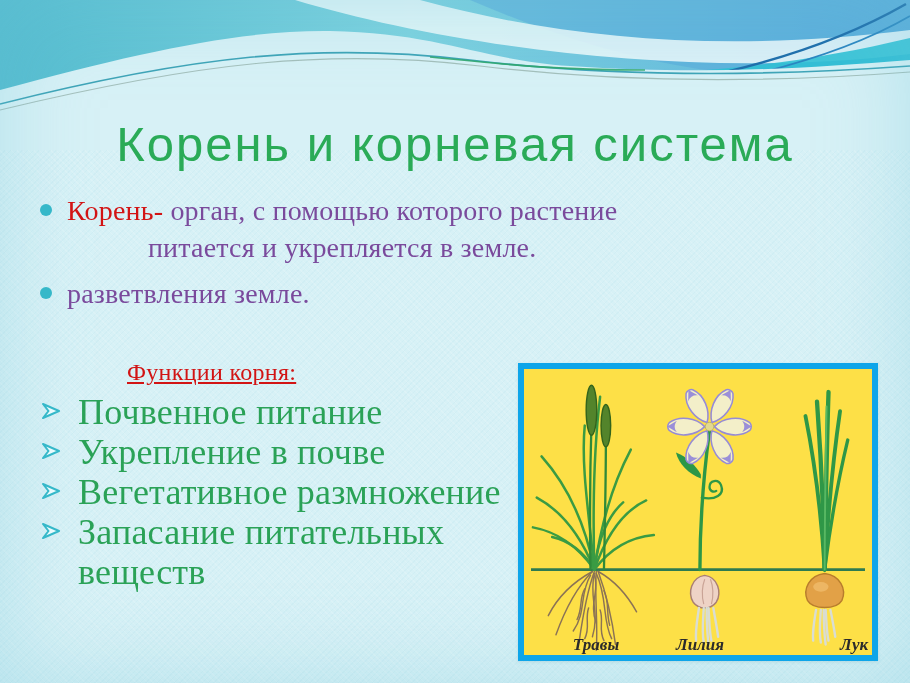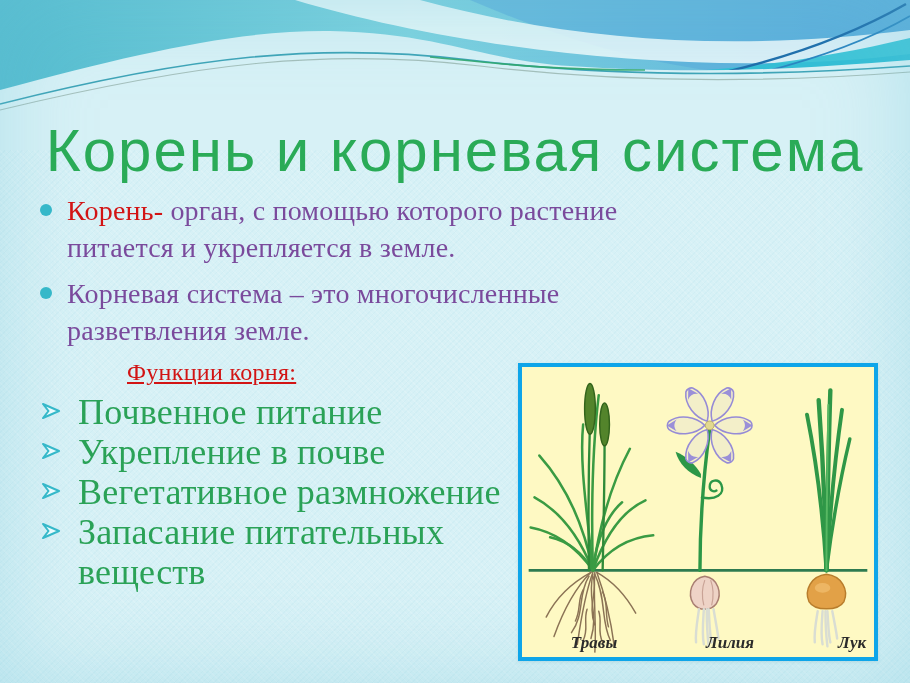--- a/index.html
+++ b/index.html
@@ -11,56 +11,56 @@
       repeating-linear-gradient(-45deg, rgba(160,215,228,0.12) 0 1px, transparent 1px 4px);
     font-family:"Liberation Serif", serif;
   }
   .vignette{position:absolute;inset:0;pointer-events:none;
     box-shadow:inset 0 0 90px rgba(110,195,215,0.35);}
   .header-wave{position:absolute;left:0;top:0;width:910px;height:150px;display:block;}
 
   .slide-title{
     position:absolute;left:0;top:116px;width:910px;text-align:center;
     font-family:"Liberation Sans", sans-serif;
-    font-size:60px;letter-spacing:2px;font-weight:400;
+    font-size:49px;letter-spacing:2px;font-weight:400;
     color:#2aab57;white-space:nowrap;
   }
 
-  .bullets{position:absolute;left:40px;top:192px;width:780px;}
+  .bullets{position:absolute;left:40px;top:192px;width:780px;text-align:center;}
   .bullet-row{display:flex;margin-bottom:9px;}
   .bullet-dot{flex:none;width:12px;height:12px;border-radius:50%;
     background:#35b8c9;margin:12px 15px 0 0;}
   .bullet-text{font-size:28px;line-height:37px;color:#7a4a9c;letter-spacing:0.2px;}
   .lead-red{color:#d21414;}
   .line2{display:block;}
 
   .func-heading{
     position:absolute;left:127px;top:359px;
     font-size:24px;color:#d21414;text-decoration:underline;
     letter-spacing:0.3px;
   }
   .func-list{position:absolute;left:42px;top:394px;width:470px;}
   .func-row{display:flex;align-items:flex-start;height:40px;}
   .arrow-wrap{flex:none;width:24px;margin:9px 12px 0 0;}
   .arrow-wrap.hidden-arrow{visibility:hidden;}
   .func-text{font-size:36px;line-height:36px;color:#2aa257;letter-spacing:0.2px;}
 
   .figure-panel{
     position:absolute;left:518px;top:363px;width:360px;height:298px;
-    background:#fef9c3;border:4px solid #0ea5e9;box-sizing:border-box;
+    background:#fde047;border:6px solid #0ea5e9;box-sizing:border-box;
     box-shadow:0 1px 3px rgba(80,140,150,0.18);
   }
   .plants-svg{position:absolute;left:0;top:0;width:100%;height:100%;display:block;}
   .plant-label{
     position:absolute;top:266px;transform:translateX(-50%);
     font-size:17px;font-weight:bold;font-style:italic;color:#2b2b2b;
     font-family:"Liberation Serif", serif;white-space:nowrap;
   }
   .label-grass{left:72px;}
-  .label-lily{left:208px;}
+  .label-lily{left:176px;}
   .label-onion{left:312px;padding-left:36px;}
 </style>
 </head>
 <body>
 
 <svg class="header-wave" viewBox="0 0 910 150" xmlns="http://www.w3.org/2000/svg" aria-hidden="true">
   <defs>
     <linearGradient id="sky" x1="0" y1="0" x2="1" y2="0">
       <stop offset="0" stop-color="#54bccf"></stop>
       <stop offset="0.45" stop-color="#7dd2df"></stop>
@@ -87,21 +87,20 @@
   <div class="bullet-row">
     <span class="bullet-dot"></span>
     <div class="bullet-text">
       <span class="lead-red">Корень-</span><span> орган, с помощью которого растение</span>
       <span class="line2">питается и укрепляется в земле.</span>
     </div>
   </div>
   <div class="bullet-row">
     <span class="bullet-dot"></span>
     <div class="bullet-text">
-      <span>Корневая система – это многочисленные</span>
       <span class="line2">разветвления земле.</span>
     </div>
   </div>
 </div>
 
 <div class="func-heading">Функции корня:</div>
 
 <div class="func-list">
   <div class="func-row">
     <span class="arrow-wrap">

